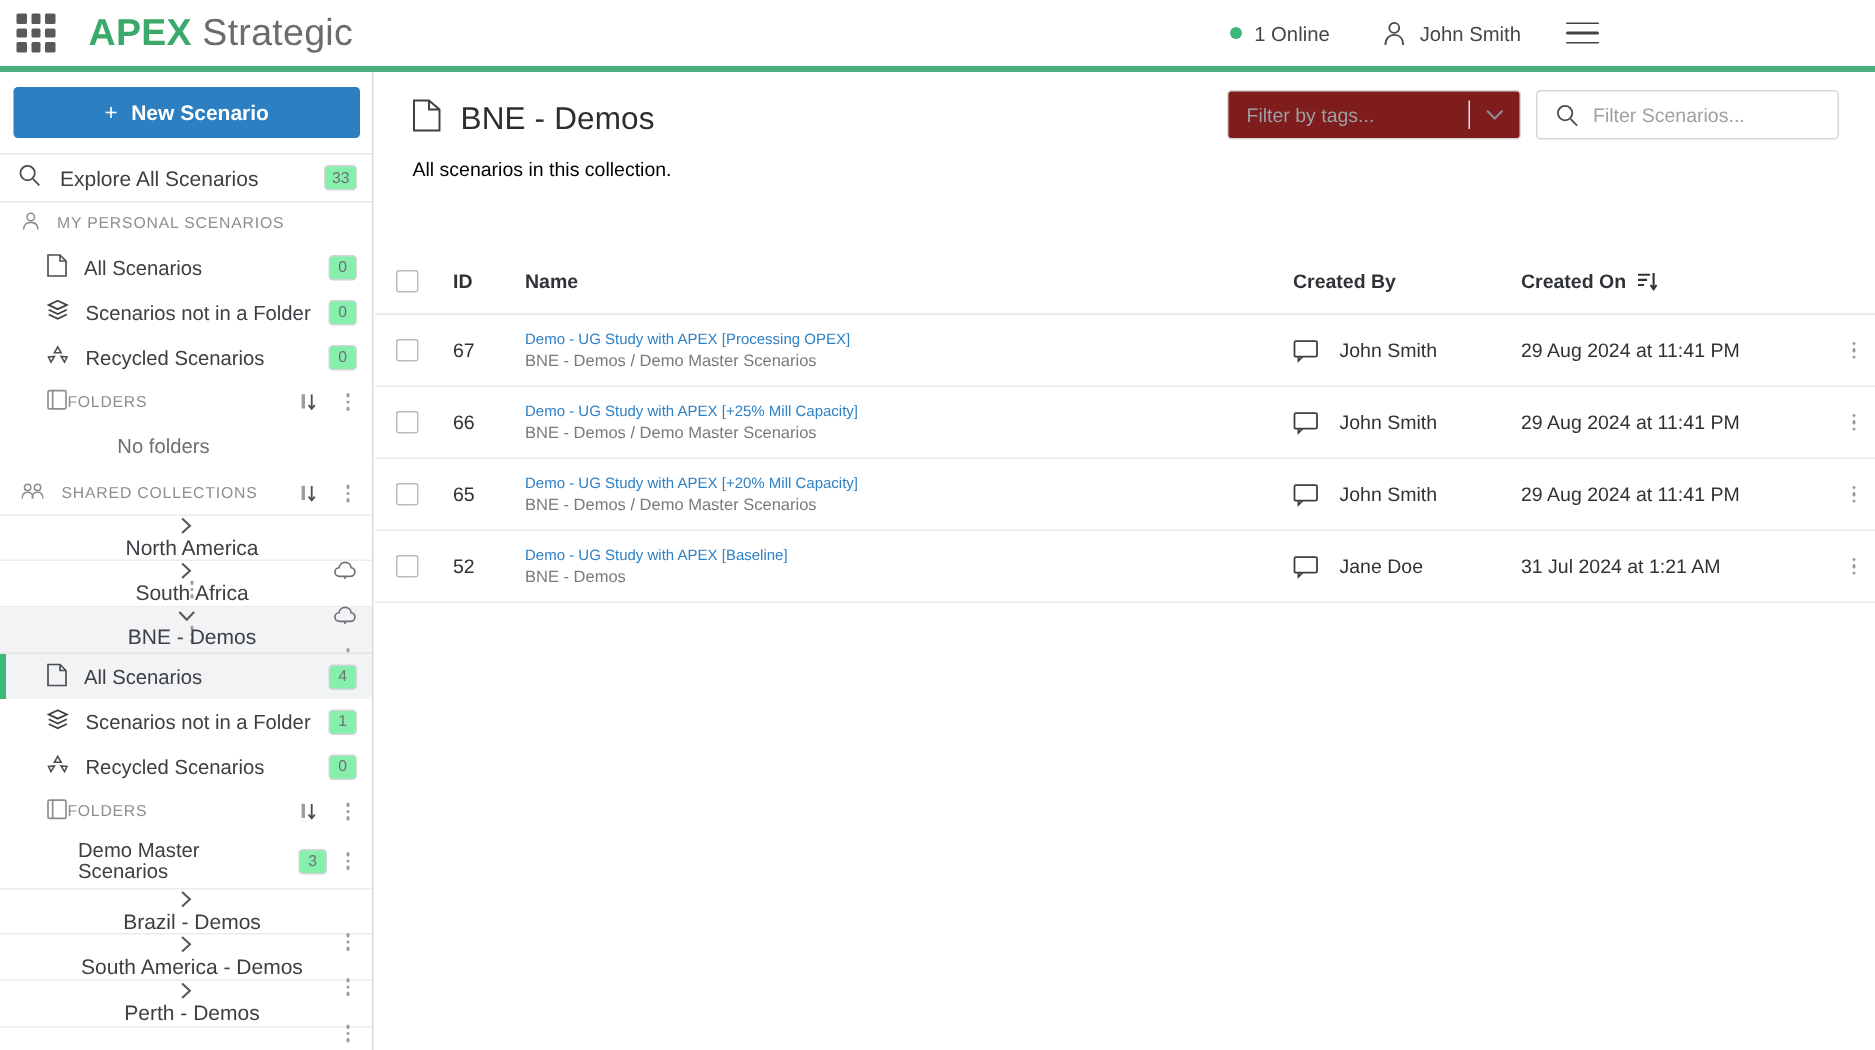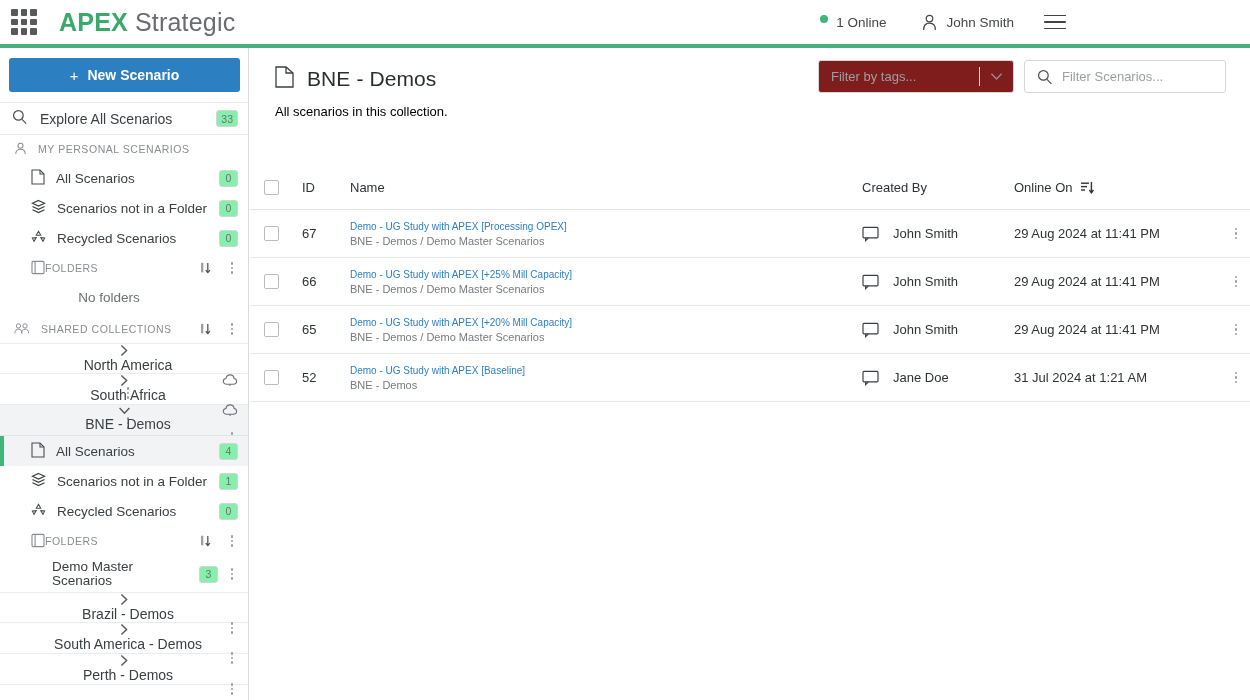--- a/index.html
+++ b/index.html
@@ -43,21 +43,21 @@
   .brand .b2 { color: #6a6c70; font-weight: normal; margin-left: 7px; }
 
   .topbar-right {
     margin-left: auto;
     display: flex; align-items: center;
     gap: 0px;
     padding-right: 14px;
     font-size: 13.5px;
     color: #44474b;
   }
-  .online-wrap { display: flex; gap: 8px; margin-right: 36px; cursor: pointer; }
+  .online-wrap { display: flex; align-items: center; gap: 8px; margin-right: 36px; cursor: pointer; }
   .online-dot { width: 8px; height: 8px; border-radius: 50%; background: #3cb878; display: block; }
   .user-wrap { display: flex; align-items: center; gap: 9px; margin-right: 30px; cursor: pointer; }
   .person-icon { width: 15px; height: 17px; display: block; }
   .hamburger { width: 22px; display: flex; flex-direction: column; gap: 5px; cursor: pointer; }
   .hamburger i { height: 1.6px; background: #3f4246; display: block; border-radius: 1px; }
 
   
   .sidebar {
     position: absolute; top: 48px; left: 0;
     width: 249px; height: 652px;
@@ -213,21 +213,21 @@
   }
   .search-box input::placeholder { color: #9c9fa3; }
 
   
   .table { position: absolute; top: 118px; left: 0; width: 1000px; }
   .thead {
     display: flex; align-items: center;
     height: 44px;
     padding: 0 0 0 0;
     border-bottom: 1px solid #e2e4e6;
-    font-size: 13px; font-weight: normal;
+    font-size: 13px; font-weight: bold;
     color: #2f3337;
   }
   .c-check { width: 52px; display: flex; align-items: center; justify-content: flex-start; padding-left: 14px; }
   .c-id    { width: 48px; }
   .c-name  { flex: 1; }
   .c-by    { width: 152px; display: flex; align-items: center; }
   .c-on    { width: 200px; display: flex; align-items: center; }
   .c-menu  { width: 36px; display: flex; align-items: center; justify-content: center; }
 
   .chk {
@@ -616,21 +616,21 @@
     <div class="thead">
       <div class="c-check">
         <span class="chk"></span>
       </div>
       <div class="c-id">ID</div>
       <div class="c-name">Name</div>
       <div class="c-by">
         <span>Created By</span>
       </div>
       <div class="c-on">
-        <span>Online On</span>
+        <span>Created On</span>
         <span class="sort-icon">
           <svg width="14" height="13" viewBox="0 0 14 13">
               <line x1="1" y1="2.2" x2="9" y2="2.2" stroke="#2f3337" stroke-width="1.4"></line>
               <line x1="1" y1="5.6" x2="7" y2="5.6" stroke="#2f3337" stroke-width="1.4"></line>
               <line x1="1" y1="9" x2="5" y2="9" stroke="#2f3337" stroke-width="1.4"></line>
               <line x1="11.4" y1="1" x2="11.4" y2="11.4" stroke="#2f3337" stroke-width="1.4"></line>
               <path d="M9.4 9 11.4 11.8 13.4 9" fill="none" stroke="#2f3337" stroke-width="1.4"></path>
             </svg>
         </span>
       </div>

